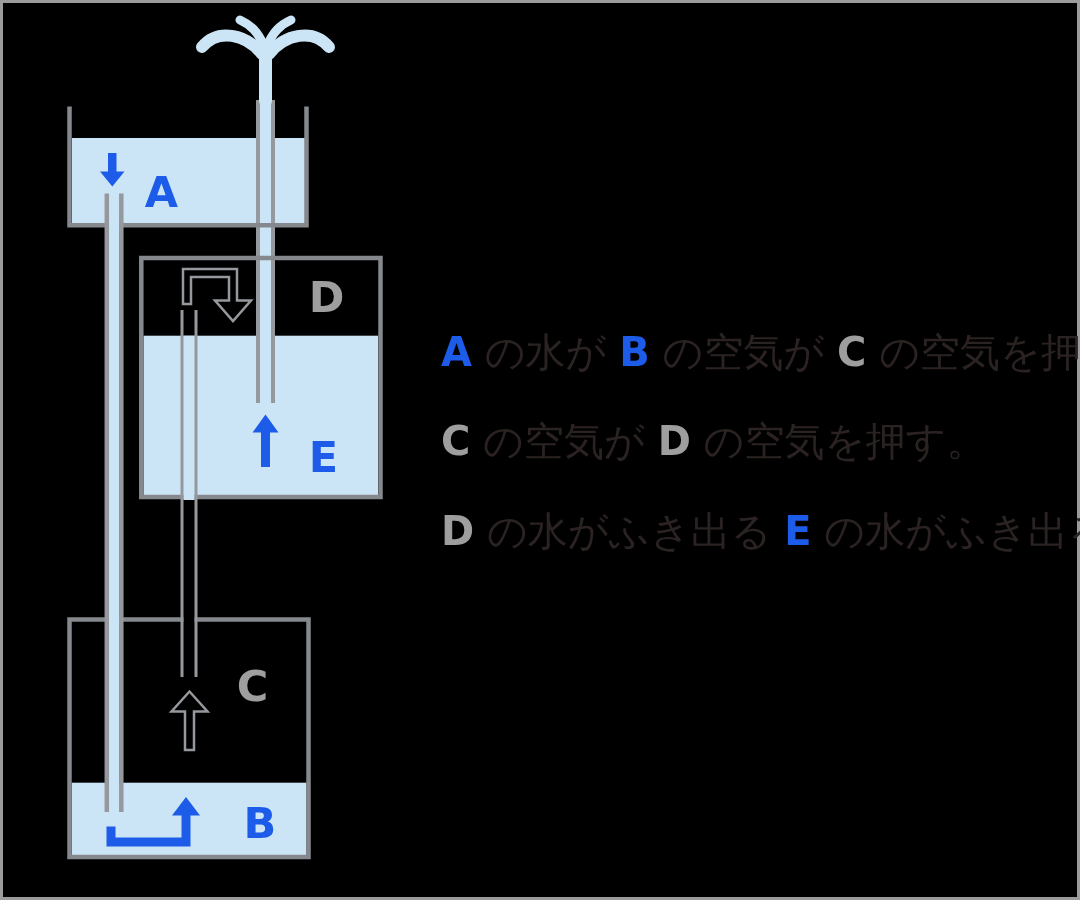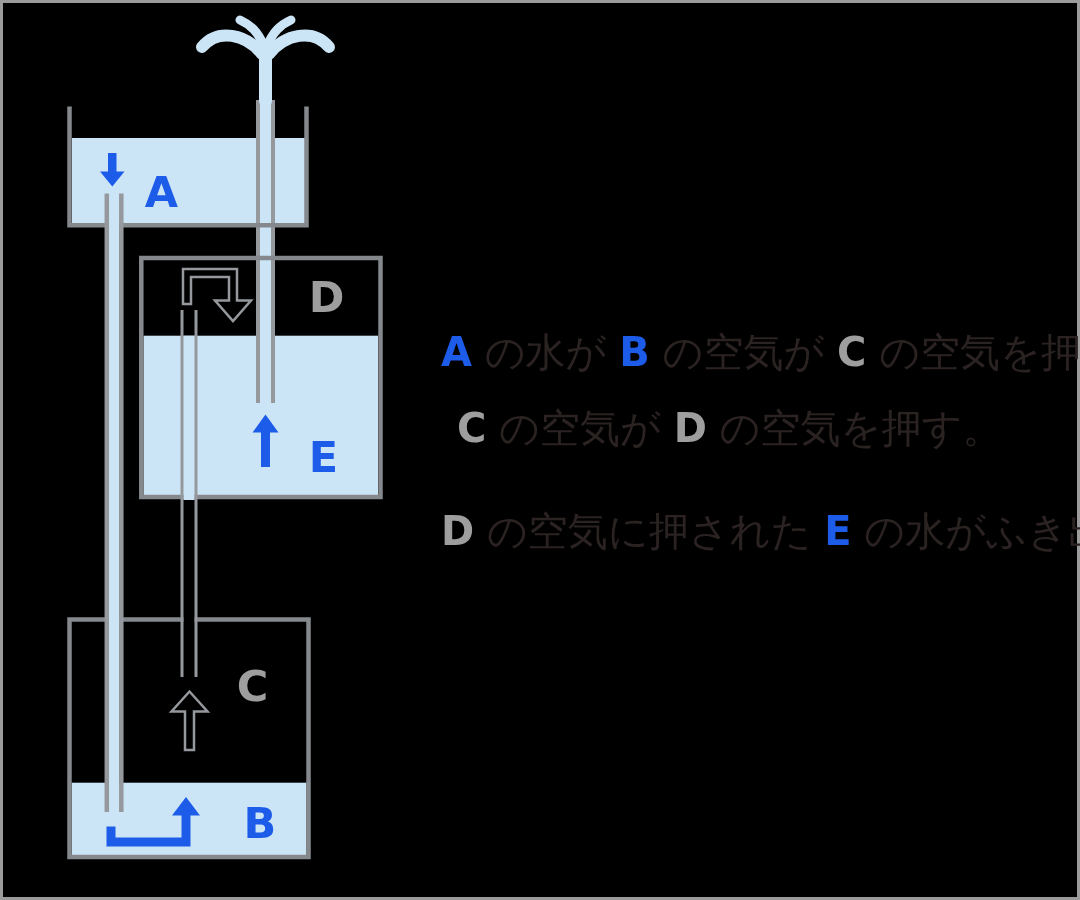--- a/index.html
+++ b/index.html
@@ -16,21 +16,21 @@
   }
   svg{position:absolute;left:0;top:0;}
   .sentences{
     position:absolute;left:441px;top:332px;
     color:#2b2222;
     font-size:40px;line-height:1;
     white-space:nowrap;
   }
   .sentence{position:absolute;left:0;}
   .s1{top:0;}
-  .s2{top:76px;margin-left:16px;}
+  .s2{top:89px;}
   .s3{top:179px;}
   .ltr{font-weight:bold;}
   .ltr-blue{color:#1d5ce9;}
   .ltr-gray{color:#9e9e9e;}
 </style>
 </head>
 <body>
 
 <div class="frame"></div>
 
@@ -97,15 +97,15 @@
 </svg>
 
 <div class="sentences">
   <div class="sentence s1">
     <span class="ltr ltr-blue">A</span><span> の水が </span><span class="ltr ltr-blue">B</span><span> の空気が </span><span class="ltr ltr-gray">C</span><span> の空気を押す。</span>
   </div>
   <div class="sentence s2">
     <span class="ltr ltr-gray">C</span><span> の空気が </span><span class="ltr ltr-gray">D</span><span> の空気を押す。</span>
   </div>
   <div class="sentence s3">
-    <span class="ltr ltr-gray">D</span><span> の空気に押された </span><span class="ltr ltr-blue">E</span><span> の水がふき出る。</span>
+    <span class="ltr ltr-gray">D</span><span> の水がふき出る </span><span class="ltr ltr-blue">E</span><span> の水がふき出る。</span>
   </div>
 </div>
 
 </body></html>

